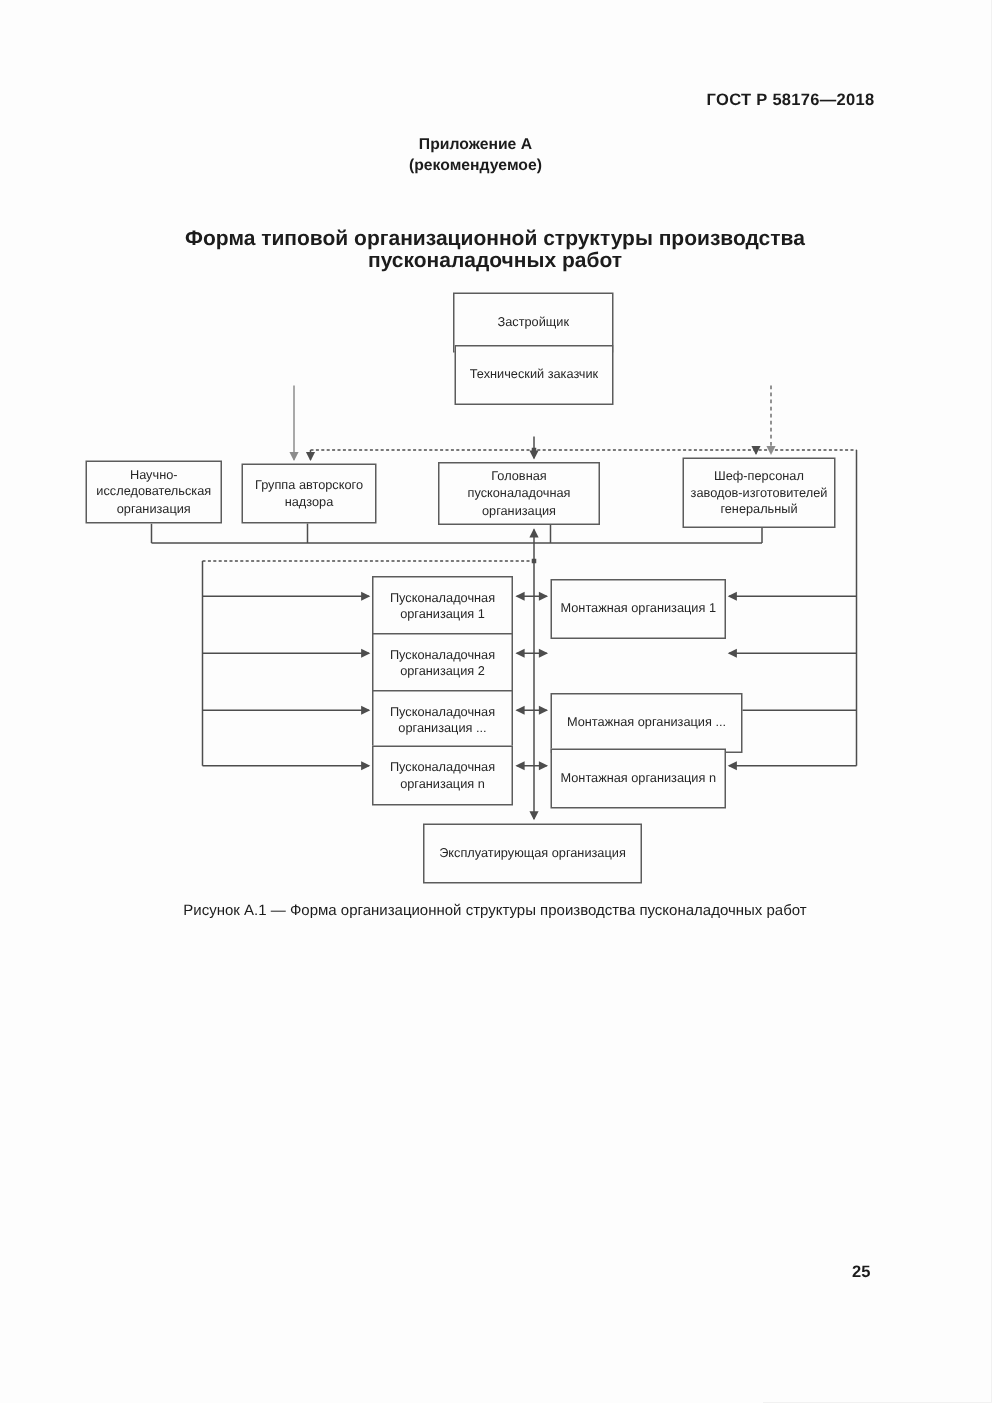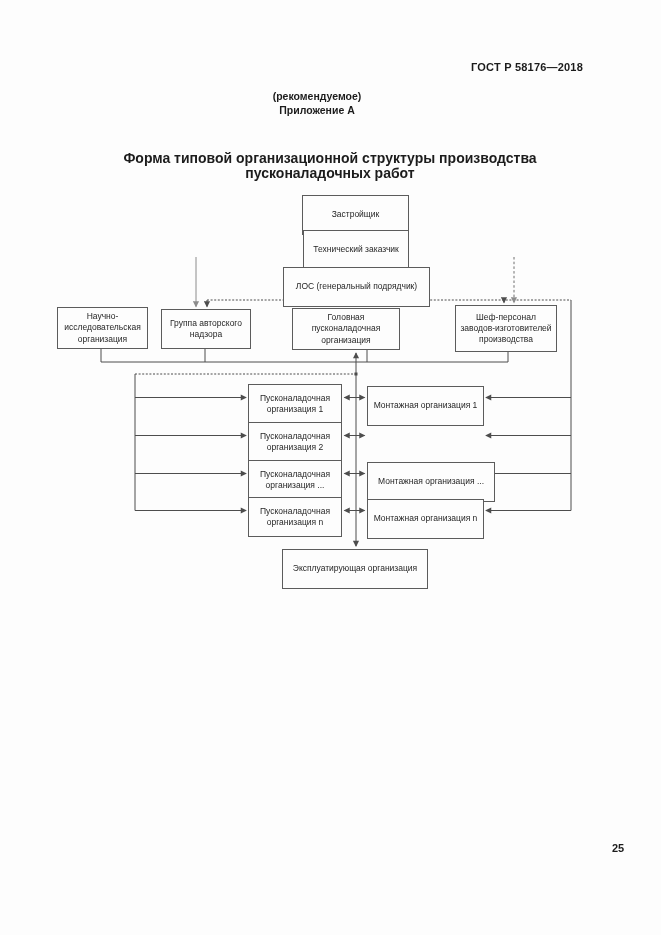--- a/index.html
+++ b/index.html
@@ -24,21 +24,21 @@
     position:absolute;top:151px;left:65px;width:530px;
     text-align:center;font-size:14px;font-weight:bold;line-height:15px;
     white-space:pre-line;
   }
   .caption{
     position:absolute;top:602px;left:30px;width:600px;
     text-align:center;font-size:10px;
   }
   .page-number{
     position:absolute;top:842px;left:568px;
-    font-size:11px;font-weight:bold;margin-left:44px;
+    font-size:11px;font-weight:bold;
   }
   svg.connectors{position:absolute;left:0;top:0;pointer-events:none;}
   .node{
     position:absolute;box-sizing:border-box;
     border:1px solid #5c5c5c;background:#fdfdfd;
     display:flex;align-items:center;justify-content:center;
     text-align:center;font-size:8.5px;line-height:1.3;color:#262626;
     white-space:pre-line;padding:19px 2px;
   }
   .n-developer        {left:302px;top:195px;width:107px;height:23px;}
@@ -59,22 +59,22 @@
   .n-operating        {left:282px;top:549px;width:146px;height:31px;}
 </style>
 </head>
 <body>
 
 <div class="page">
 
   <div class="gost-header">ГОСТ Р 58176—2018</div>
 
   <div class="appendix">
+    <div>Приложение А</div>
     <div>(рекомендуемое)</div>
-    <div>Приложение А</div>
   </div>
 
   <div class="figure-title">Форма типовой организационной структуры производства
 пусконаладочных работ</div>
 
   <svg class="connectors" width="661" height="935" viewBox="0 0 661 935">
     <defs>
       <marker id="arr" viewBox="0 0 8 8" refX="6.5" refY="4" markerWidth="7" markerHeight="7" orient="auto-start-reverse">
         <path d="M0.5,0.5 L7.5,4 L0.5,7.5 z" fill="#4d4d4d"></path>
       </marker>
@@ -128,43 +128,43 @@
 
       <line x1="344.5" y1="397.5" x2="364.5" y2="397.5" marker-start="url(#arr)" marker-end="url(#arr)"></line>
       <line x1="344.5" y1="435.5" x2="364.5" y2="435.5" marker-start="url(#arr)" marker-end="url(#arr)"></line>
       <line x1="344.5" y1="473.5" x2="364.5" y2="473.5" marker-start="url(#arr)" marker-end="url(#arr)"></line>
       <line x1="344.5" y1="510.5" x2="364.5" y2="510.5" marker-start="url(#arr)" marker-end="url(#arr)"></line>
     </g>
   </svg>
 
   <div class="node n-developer">Застройщик</div>
   <div class="node n-tech-customer">Технический заказчик</div>
-  <div class="node n-los">ЛОС (генеральный подрядчик)</div>
   <div class="node n-research">Научно-
 исследовательская
 организация</div>
   <div class="node n-supervision">Группа авторского
 надзора</div>
   <div class="node n-head-pno">Головная пусконаладочная
 организация</div>
   <div class="node n-chief">Шеф-персонал
 заводов-изготовителей
-производства</div>
+генеральный</div>
 
   <div class="node n-pno-0">Пусконаладочная
 организация 1</div>
   <div class="node n-pno-1">Пусконаладочная
 организация 2</div>
   <div class="node n-pno-2">Пусконаладочная
 организация ...</div>
   <div class="node n-pno-3">Пусконаладочная
 организация n</div>
 
   <div class="node n-mont-0">Монтажная организация 1</div>
   <div class="node n-mont-2">Монтажная организация ...</div>
   <div class="node n-operating">Эксплуатирующая организация</div>
 
   <div class="node n-mont-3">Монтажная организация n</div>
 
+  <div class="caption">Рисунок А.1 — Форма организационной структуры производства пусконаладочных работ</div>
 
   <div class="page-number">25</div>
 
 </div>
 
 </body></html>

